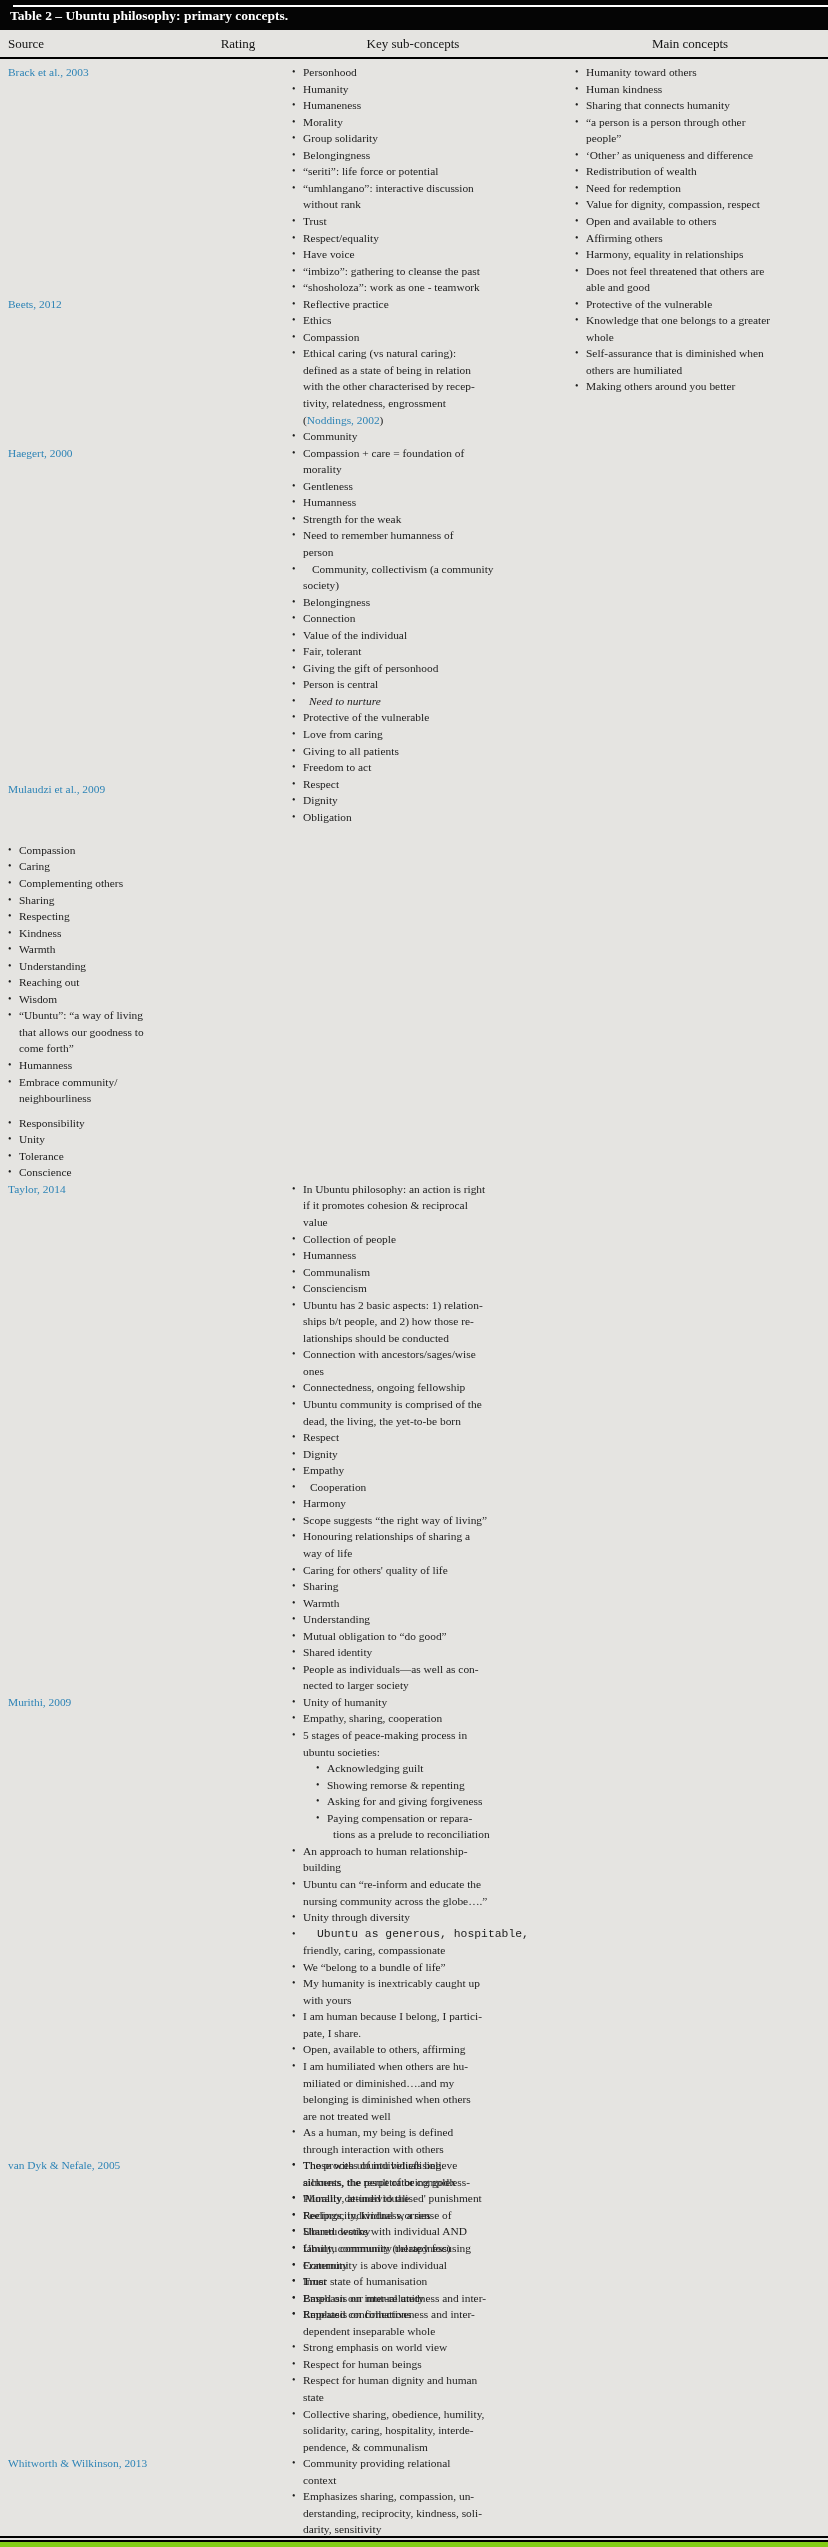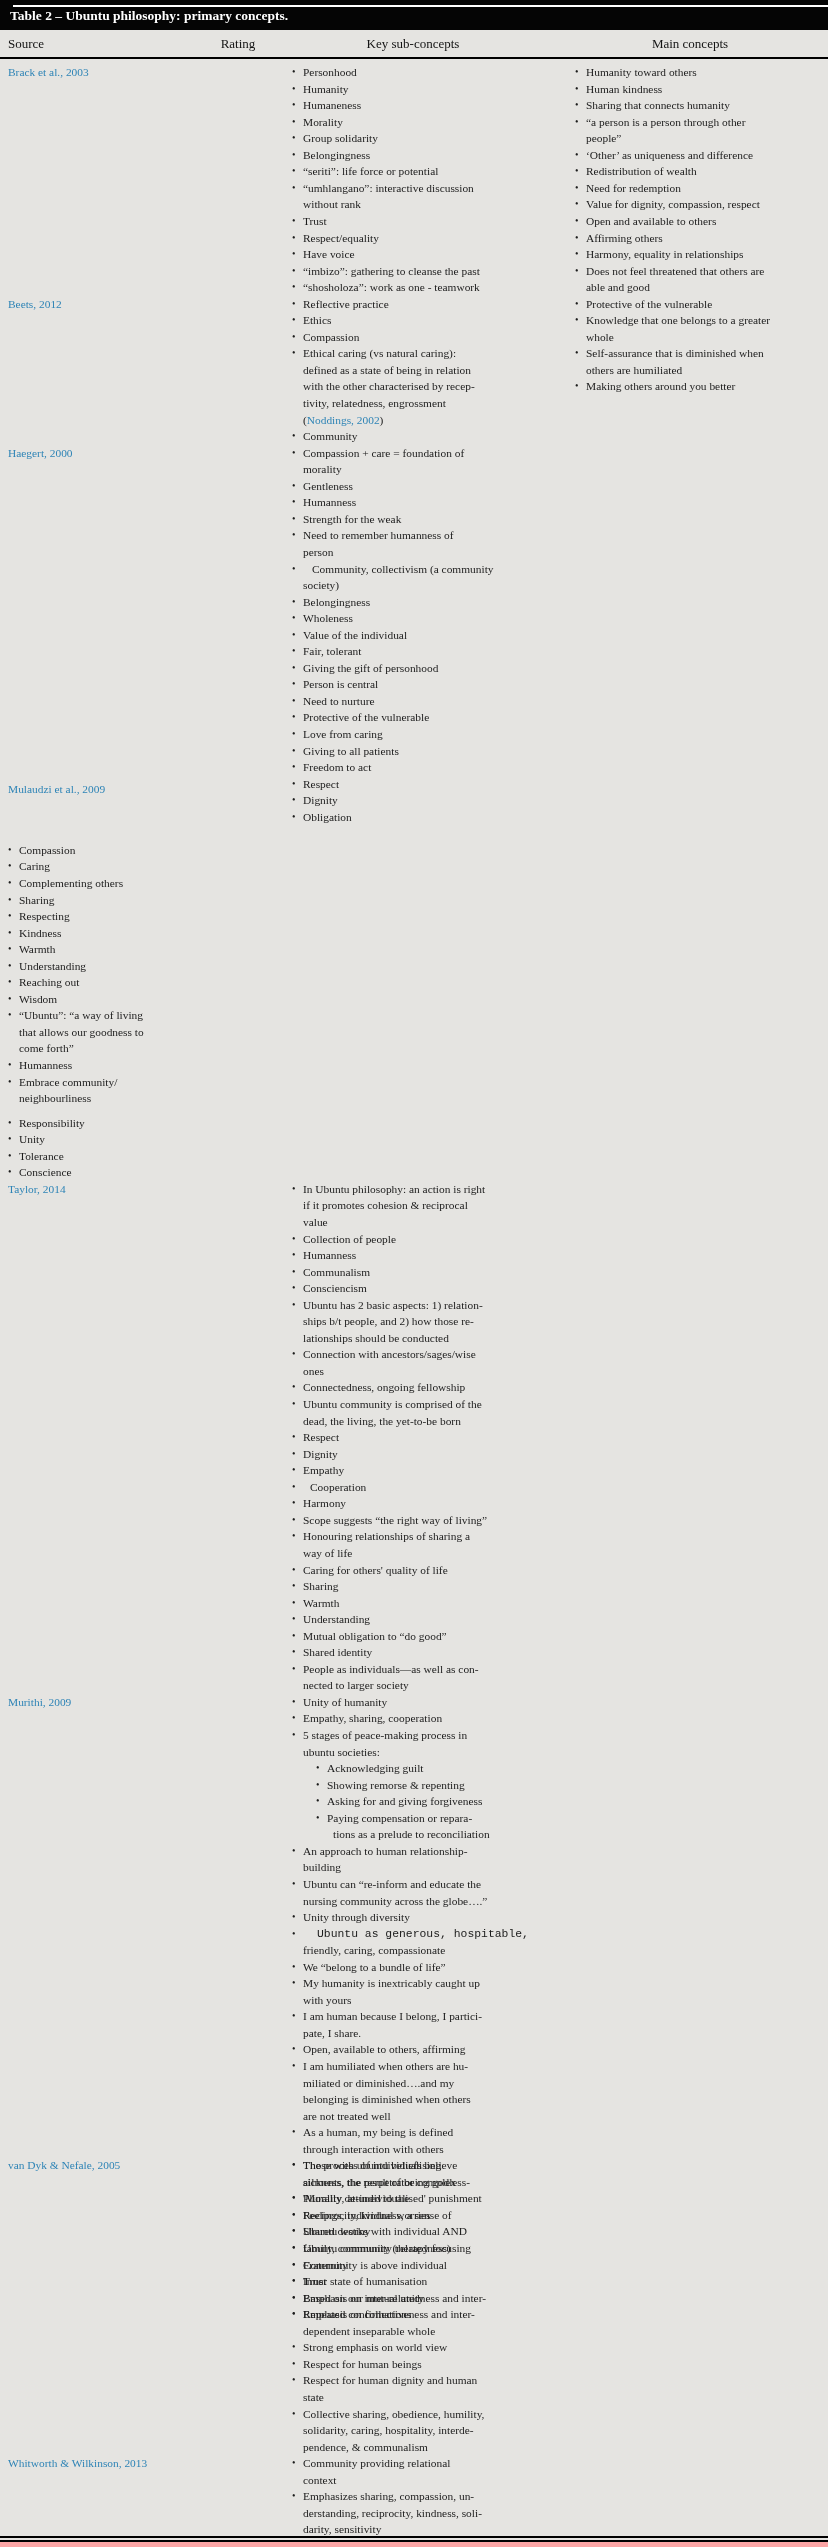--- a/index.html
+++ b/index.html
@@ -1,16 +1,16 @@
 <!DOCTYPE html>
 <html><head>
 <meta charset="utf-8">
 <style>
   html,body{margin:0;padding:0;background:#fff;}
-  .page{position:relative;width:828px;height:2547px;background:#fca5a5;
+  .page{position:relative;width:828px;height:2547px;background:#84cc16;
         font-family:"Liberation Serif","DejaVu Serif",serif;color:#1c1c1c;overflow:hidden;}
   .titlebar{position:absolute;left:0;top:0;width:828px;height:30px;background:#050505;
             color:#ffffff;font-weight:bold;font-size:13.5px;line-height:32px;
             padding-left:10px;box-sizing:border-box;white-space:nowrap;}
   .hairline{position:absolute;left:13px;right:0;top:5px;height:2px;background:#ffffff;}
   .panel{position:absolute;left:0;top:30px;width:828px;height:2512px;background:#e5e4e1;}
   .hdr{position:absolute;top:6px;font-size:13px;color:#141414;white-space:nowrap;}
   .hdr-source{left:8px;}
   .hdr-rating{left:198px;width:80px;text-align:center;}
   .hdr-subs{left:298px;width:230px;text-align:center;}
@@ -251,41 +251,41 @@
         </div>
         <div class="ln" style="top: 513.05px;">
           <span class="tx" style="margin-left: 11px;">society)</span>
         </div>
         <div class="ln" style="top: 529.6px;">
           <span class="blt" style="left: 0px;">•</span>
           <span class="tx" style="margin-left: 11px;">Belongingness</span>
         </div>
         <div class="ln" style="top: 546.15px;">
           <span class="blt" style="left: 0px;">•</span>
-          <span class="tx" style="margin-left: 11px;">Wholeness</span>
+          <span class="tx" style="margin-left: 11px;">Connection</span>
         </div>
         <div class="ln" style="top: 562.7px;">
           <span class="blt" style="left: 0px;">•</span>
           <span class="tx" style="margin-left: 11px;">Value of the individual</span>
         </div>
         <div class="ln" style="top: 579.25px;">
           <span class="blt" style="left: 0px;">•</span>
           <span class="tx" style="margin-left: 11px;">Fair, tolerant</span>
         </div>
         <div class="ln" style="top: 595.8px;">
           <span class="blt" style="left: 0px;">•</span>
           <span class="tx" style="margin-left: 11px;">Giving the gift of personhood</span>
         </div>
         <div class="ln" style="top: 612.35px;">
           <span class="blt" style="left: 0px;">•</span>
           <span class="tx" style="margin-left: 11px;">Person is central</span>
         </div>
         <div class="ln" style="top: 628.9px;">
           <span class="blt" style="left: 0px;">•</span>
-          <span class="tx" style="margin-left: 11px;">Need to nurture</span>
+          <span class="tx" style="margin-left: 17px; font-style: italic;">Need to nurture</span>
         </div>
         <div class="ln" style="top: 645.45px;">
           <span class="blt" style="left: 0px;">•</span>
           <span class="tx" style="margin-left: 11px;">Protective of the vulnerable</span>
         </div>
         <div class="ln" style="top: 662px;">
           <span class="blt" style="left: 0px;">•</span>
           <span class="tx" style="margin-left: 11px;">Love from caring</span>
         </div>
         <div class="ln" style="top: 678.55px;">

